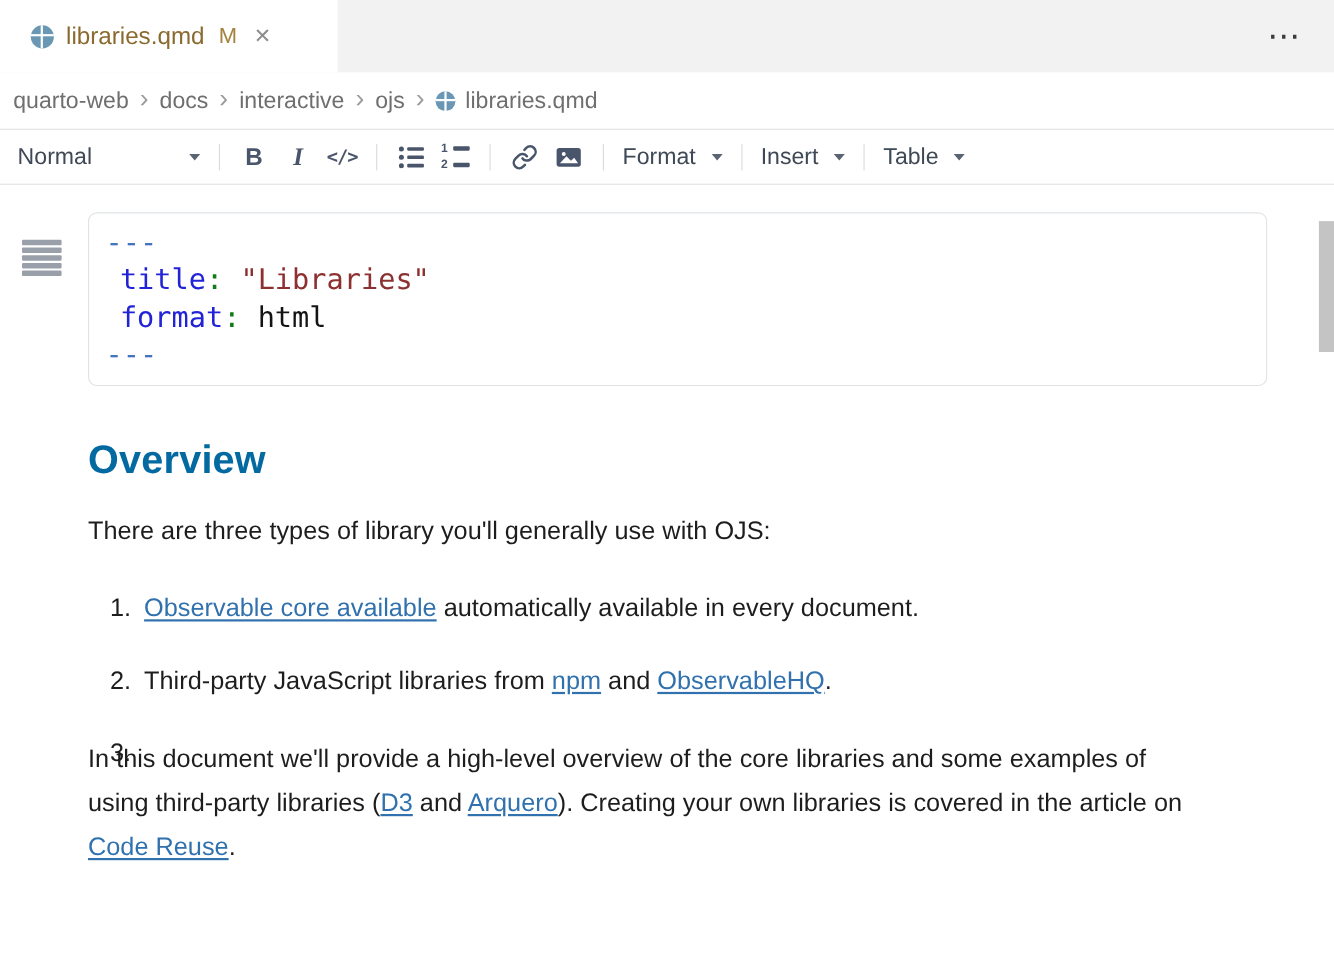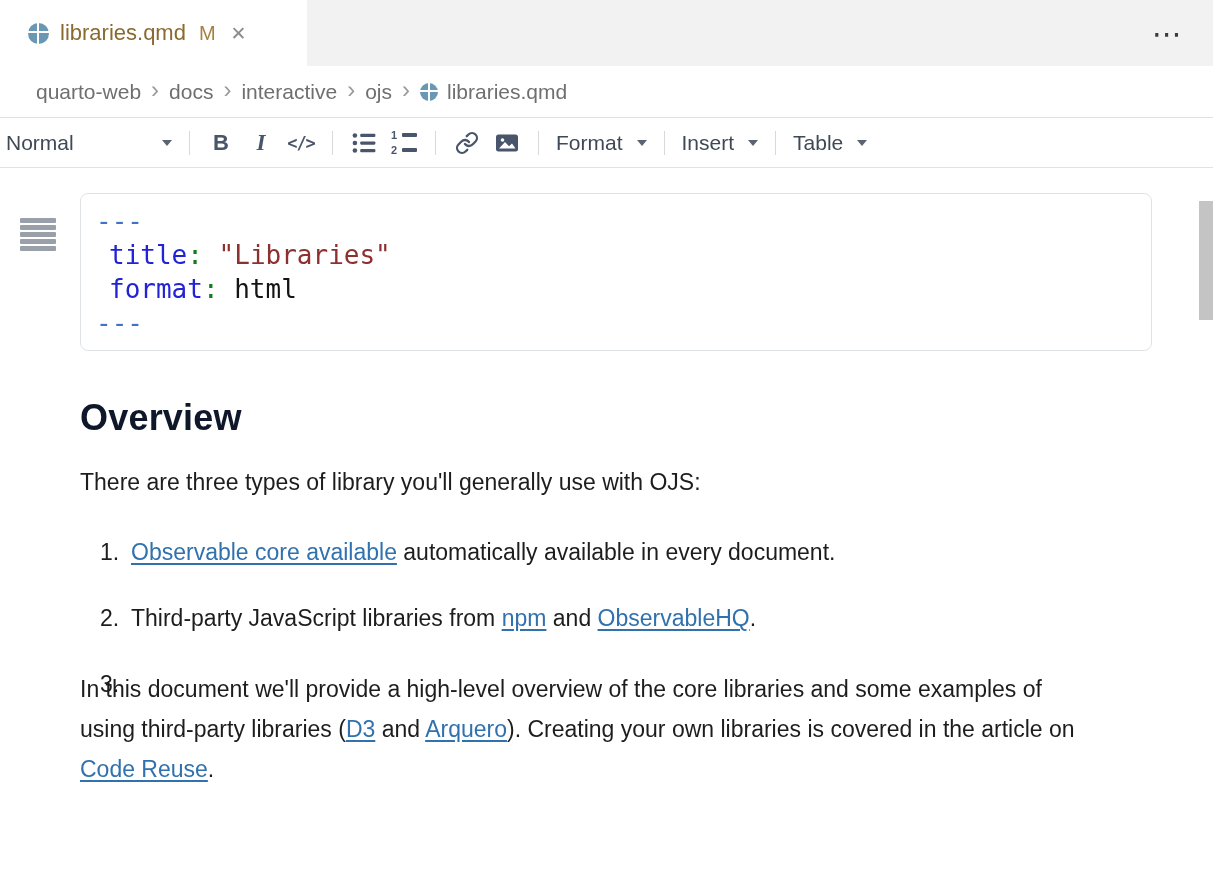--- a/index.html
+++ b/index.html
@@ -36,29 +36,29 @@
     font-size:30px;letter-spacing:3px;cursor:pointer;}
 
   .quarto-icon{position:relative;width:21px;height:21px;border-radius:50%;
     background:var(--quarto-icon);flex:0 0 auto;display:inline-block;}
   .quarto-icon::before{content:"";position:absolute;left:0;right:0;top:42%;height:2px;background:#fff;}
   .quarto-icon::after{content:"";position:absolute;top:0;bottom:0;left:45%;width:2px;background:#fff;}
   .quarto-icon.small{width:18px;height:18px;}
 
   
   .breadcrumb{height:51px;background:#fff;display:flex;align-items:center;
-    padding-left:36px;font-size:21px;color:var(--breadcrumb-fg);}
+    padding-left:12px;font-size:21px;color:var(--breadcrumb-fg);}
   .crumb{cursor:pointer;}
   .crumb-sep{color:#9b9b9b;font-size:24px;margin:0 10px;line-height:1;padding-bottom:3px;}
   .crumb-current{display:flex;align-items:center;gap:9px;cursor:pointer;}
 
   
   .toolbar{height:51px;border-top:1px solid var(--toolbar-border);
     border-bottom:1px solid var(--toolbar-border);
-    display:flex;align-items:center;padding:0 6px;color:var(--toolbar-fg);}
+    display:flex;align-items:center;padding:0 16px;color:var(--toolbar-fg);}
   .style-dropdown{width:172px;display:flex;align-items:center;justify-content:space-between;
     font-size:21px;color:#3f4956;cursor:pointer;padding-right:6px;}
   .caret{width:0;height:0;border-left:5.5px solid transparent;border-right:5.5px solid transparent;
     border-top:6.5px solid #5a6372;display:inline-block;}
   .tb-sep{width:1px;height:24px;background:#d9d9d9;margin:0 11px;flex:0 0 auto;}
   .tb-btn{min-width:36px;height:36px;display:flex;align-items:center;justify-content:center;
     cursor:pointer;margin:0 2px;}
   .glyph-b{font-size:22px;font-weight:800;}
   .glyph-i{font-family:"Liberation Serif",serif;font-style:italic;font-weight:600;font-size:23px;}
   .glyph-code{font-family:"DejaVu Sans Mono",monospace;font-weight:700;font-size:17px;letter-spacing:-1px;}
@@ -79,21 +79,21 @@
     padding:10px 15px;font-family:"DejaVu Sans Mono","Liberation Mono",monospace;
     font-size:26px;line-height:34px;color:var(--yaml-plain);cursor:text;}
   .yd{color:var(--yaml-delim);}
   .yk{color:var(--yaml-key);margin-left:13px;}
   .yc{color:var(--yaml-colon);}
   .ys{color:var(--yaml-string);}
   .yp{color:var(--yaml-plain);}
   .yv{margin-left:1ch;}
 
   .doc{margin:0 61px 0 80px;color:var(--body-text);}
-  .doc h1{font-size:36px;font-weight:700;color:#0f172a;margin-top:46px;letter-spacing:.2px;}
+  .doc h1{font-size:36px;font-weight:700;color:#0369a1;margin-top:46px;letter-spacing:.2px;}
   .doc p{font-size:23px;line-height:30px;}
   .p-intro{margin-top:28px;}
   .doc-list{margin-top:40px;}
   .doc-li{position:relative;padding-left:51px;font-size:23px;line-height:30px;margin-bottom:36px;}
   .li-marker{position:absolute;left:20px;top:0;}
   .p-closing{margin-top:32px;line-height:40px !important;max-width:1005px;}
   a.doclink{color:var(--link);text-decoration:underline;text-underline-offset:3px;cursor:pointer;}
 </style>
 </head>
 <body>

